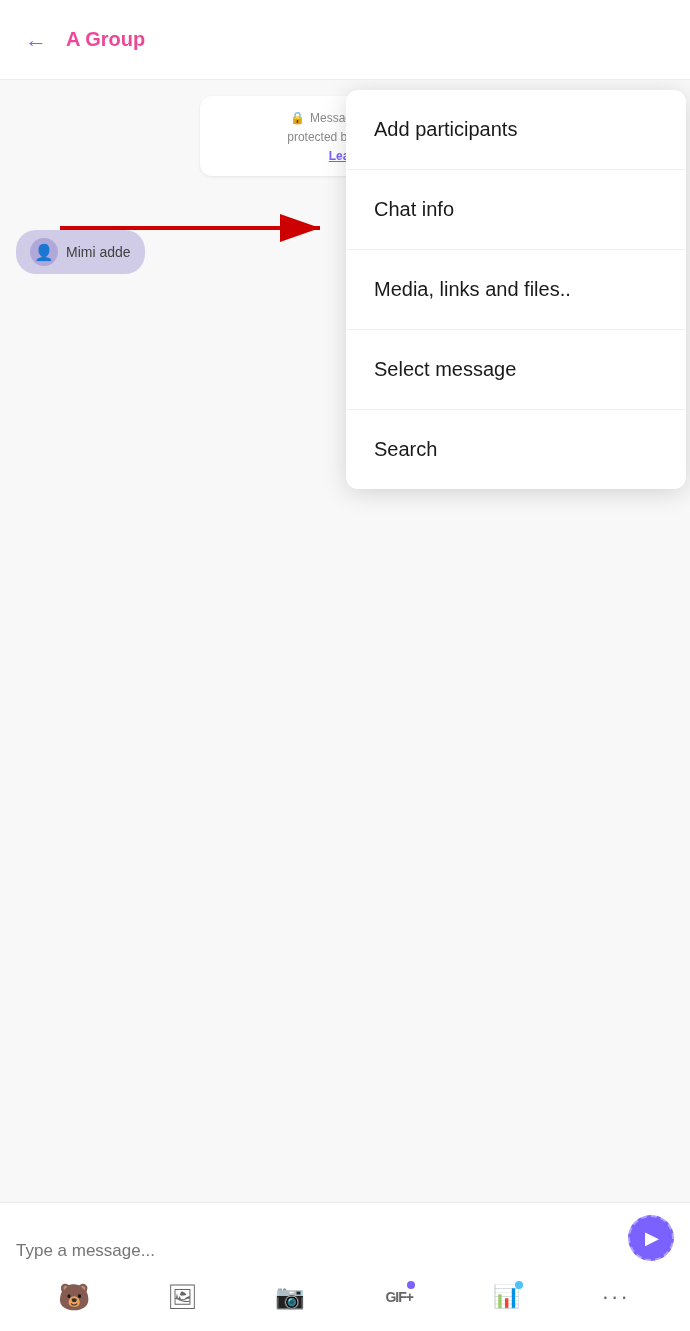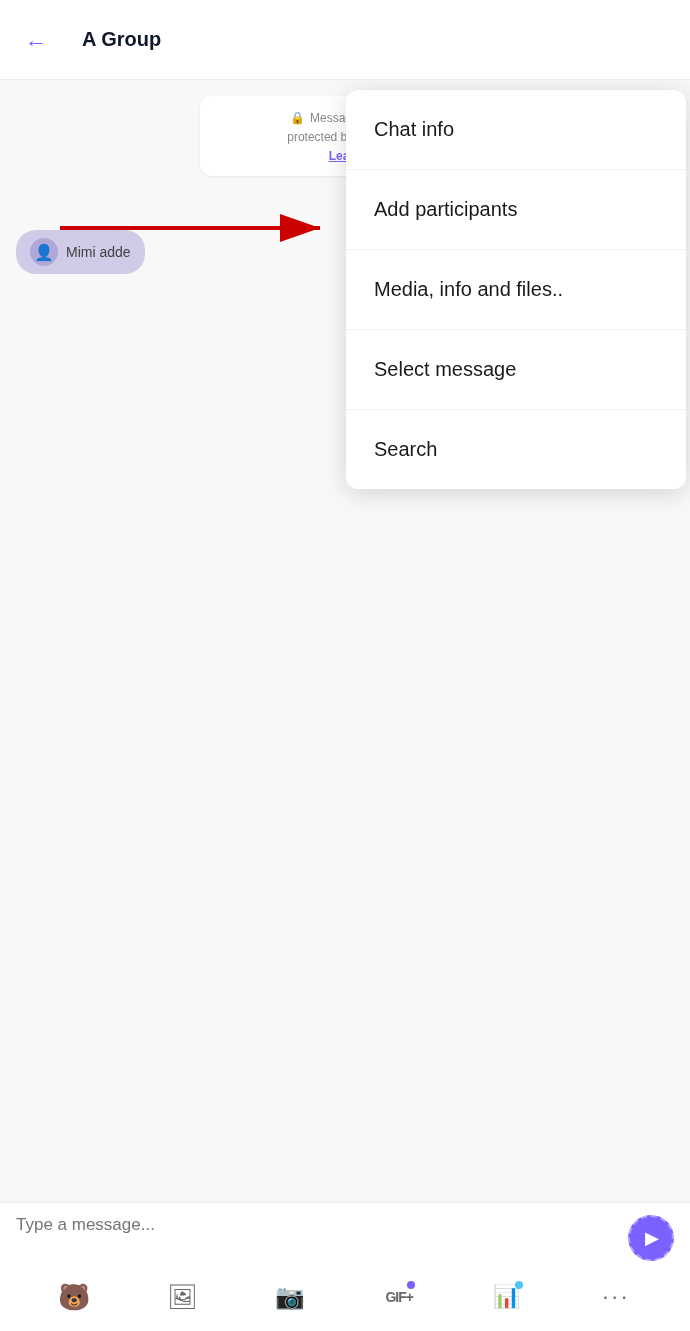--- a/index.html
+++ b/index.html
@@ -33,22 +33,21 @@
       font-size: 22px;
       color: #7b61ff;
     }
     .header-info {
       margin-left: 10px;
       flex: 1;
     }
     .header-title {
       font-size: 20px;
       font-weight: 600;
-      color: #0f172a;
-      margin-left: 16px;
+      color: #ec4899;
     }
     .header-subtitle {
       font-size: 14px;
       color: #888;
       margin-top: 2px;
     }
 
     
     .chat-area {
       background: #f8f8f8;
@@ -180,21 +179,21 @@
     .bottom-toolbar {
       position: absolute;
       bottom: 0;
       left: 0;
       width: 100%;
       background: #fff;
       border-top: 1px solid #eee;
     }
     .message-input-row {
       display: flex;
-      align-items: flex-start;
+      align-items: flex-end;
       padding: 12px 16px;
       gap: 24px;
     }
     .message-input {
       flex: 1;
       font-size: 17px;
       color: #bbb;
       border: none;
       outline: none;
       background: transparent;
@@ -341,27 +340,27 @@
           <marker id="arrowhead" markerWidth="10" markerHeight="7" refX="10" refY="3.5" orient="auto">
             <polygon points="0 0, 10 3.5, 0 7" fill="#cc0000"></polygon>
           </marker>
         </defs>
         <line x1="10" y1="30" x2="270" y2="30" stroke="#cc0000" stroke-width="4" marker-end="url(#arrowhead)"></line>
       </svg>
     </div>
 
     <div class="dropdown-menu">
       <div class="menu-item">
+        <span>Add participants</span>
+      </div>
+      <div class="menu-item">
         <span>Chat info</span>
       </div>
       <div class="menu-item">
-        <span>Add participants</span>
-      </div>
-      <div class="menu-item">
-        <span>Media, info and files..</span>
+        <span>Media, links and files..</span>
       </div>
       <div class="menu-item">
         <span>Select message</span>
       </div>
       <div class="menu-item">
         <span>Search</span>
       </div>
     </div>
   </div>
 </div>

